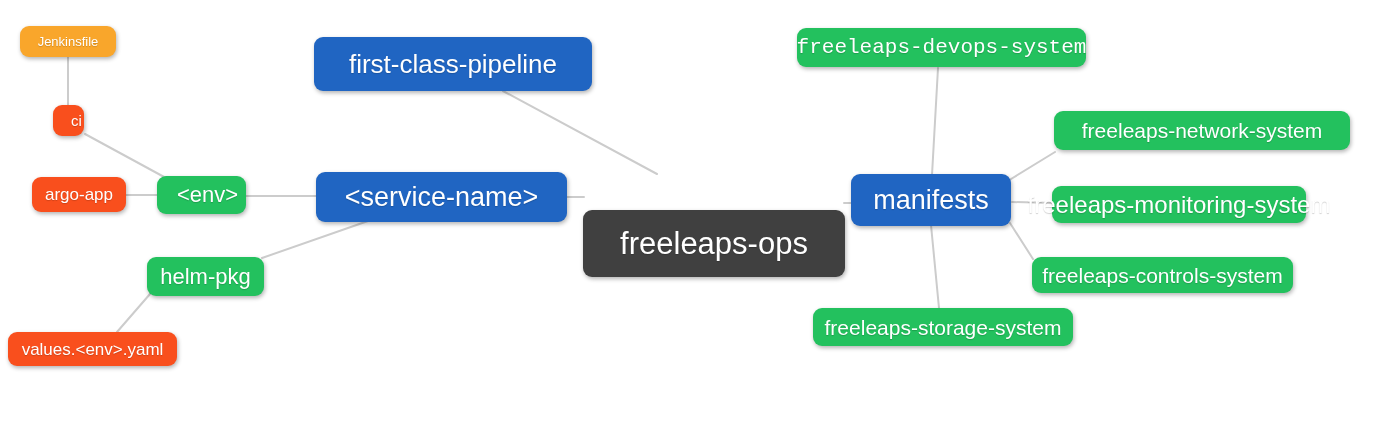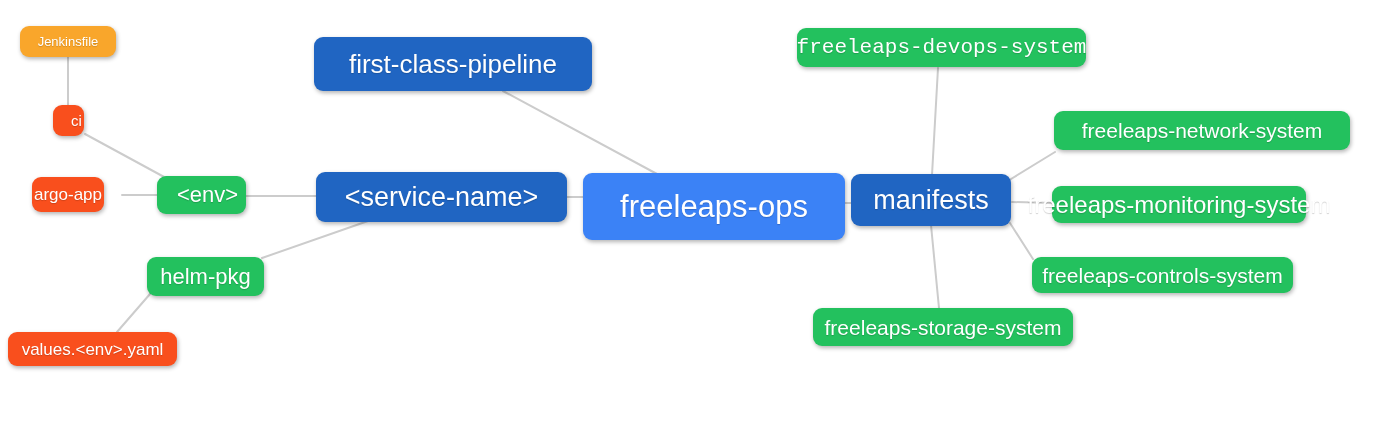--- a/index.html
+++ b/index.html
@@ -39,26 +39,26 @@
     text-shadow: 0 1px 1px rgba(0,0,0,0.18);
     white-space: nowrap;
     cursor: pointer;
     box-sizing: border-box;
     line-height: 1;
   }
   .amber { background: #f9a62b; }
   .red   { background: #f94f1d; }
   .green { background: #23c15e; }
   .blue  { background: #2065c2; }
-  .dark  { background: #3b82f6; }
+  .dark  { background: #404040; margin-top: 37px; }
 
   
   #n-jenkinsfile { left: 20px;  top: 26px;  width: 96px;  height: 31px; font-size: 13px; }
   #n-ci          { left: 53px;  top: 105px; width: 31px;  height: 31px; font-size: 15px; padding-left: 16px; }
-  #n-argo-app    { left: 32px;  top: 177px; width: 72px;  height: 35px; font-size: 17px; }
+  #n-argo-app    { left: 32px;  top: 177px; width: 94px;  height: 35px; font-size: 17px; }
   #n-env         { left: 157px; top: 176px; width: 89px;  height: 38px; font-size: 22px; padding-left: 12px; }
   #n-helm-pkg    { left: 147px; top: 257px; width: 117px; height: 39px; font-size: 22px; }
   #n-values      { left: 8px;   top: 332px; width: 169px; height: 34px; font-size: 17px; }
   #n-fcp         { left: 314px; top: 37px;  width: 278px; height: 54px; font-size: 26px; }
   #n-service     { left: 316px; top: 172px; width: 251px; height: 50px; font-size: 27px; }
   #n-root        { left: 583px; top: 173px; width: 262px; height: 67px; font-size: 31px; }
   #n-manifests   { left: 851px; top: 174px; width: 160px; height: 52px; font-size: 27px; }
   #n-devops      { left: 797px; top: 28px;  width: 289px; height: 39px; font-size: 21px; font-family: Liberation Mono, monospace; }
   #n-network     { left: 1054px;top: 111px; width: 296px; height: 39px; font-size: 21px; }
   #n-monitoring  { left: 1052px;top: 186px; width: 254px; height: 37px; font-size: 24px; }

